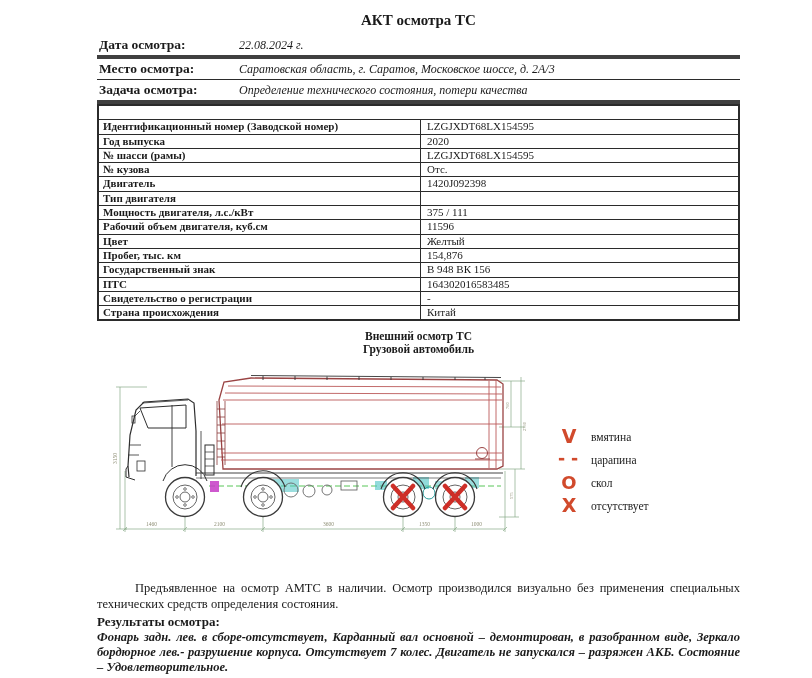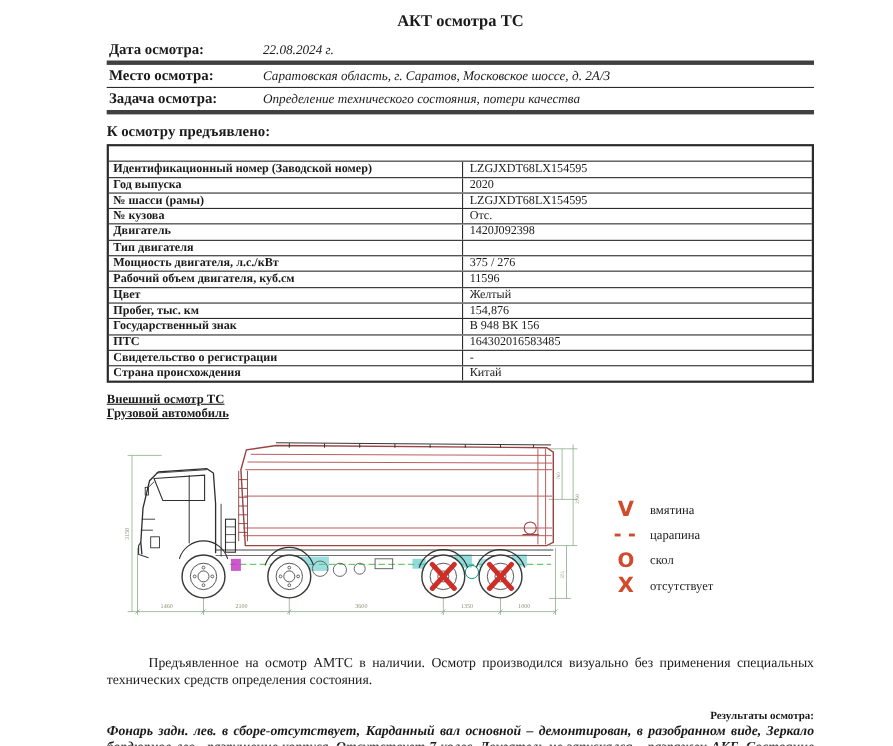--- a/index.html
+++ b/index.html
@@ -22,39 +22,39 @@
   .section-heading { font-weight:bold; font-size:13.5px; margin:8px 0 3px 0; }
 
   .vtable { border:2px solid #2b2b2b; width:639px; }
   .trow { display:flex; border-bottom:1px solid #2b2b2b; height:13.3px; overflow:hidden; }
   .trow:last-child { border-bottom:none;align-items:flex-end; }
   .tcell { font-size:11px; line-height:13px; white-space:nowrap; overflow:hidden; }
   .tcell.lbl { flex:none; width:317px; border-right:1px solid #2b2b2b; font-weight:bold; padding-left:4px; }
   .tcell.val { flex:1; padding-left:6px; }
 
   .diagram-titles { margin-top:9px; }
-  .diagram-title { text-align:left; font-weight:bold; font-size:11.5px; line-height:13px;text-decoration:underline; }
+  .diagram-title { text-align:center; font-weight:bold; font-size:11.5px; line-height:13px; }
 
   .diagram-wrap { position:relative; height:186px; margin-top:13px; }
   .truck-svg { position:absolute; left:16px; top:0; }
 
   .legend { position:absolute; left:458px; top:56px; }
   .legend-item { display:flex; align-items:center; height:23px; }
   .legend-symbol {
     flex:none; width:28px; text-align:center; color:#d14a2c;
     font-family:"DejaVu Sans", sans-serif; font-weight:bold; line-height:1;
   }
   .sym-v { font-size:19px; }
   .sym-dash { font-size:7px; letter-spacing:2px; }
   .sym-o { font-size:18px; }
   .sym-x { font-size:19px; }
   .legend-label { font-size:11.5px; padding-left:8px; color:#222; }
 
-  .note-paragraph { font-size:12.5px; line-height:16px; text-align:justify; text-indent:38px; margin-top:12px; }
-  .results-heading { font-weight:bold; font-size:10px; margin-top:20px;text-align:right; }
+  .note-paragraph { font-size:12.5px; line-height:16px; text-align:justify; text-indent:38px; margin-top:25px; }
+  .results-heading { font-weight:bold; font-size:13px; margin-top:2px; }
   .results { font-size:12.5px; line-height:15px; text-align:justify; font-style:italic; font-weight:bold;
              border-bottom:2px solid #2b2b2b; padding-bottom:3px; }
   .results .lead { font-weight:bold; }
 
   svg text.dim { font-family:"Liberation Serif", serif; }
 </style>
 </head>
 <body>
 
 <div class="page">
@@ -68,21 +68,20 @@
     </div>
     <div class="hdr-row b1">
       <span class="hdr-lbl">Место осмотра:</span>
       <span class="hdr-val">Саратовская область, г. Саратов, Московское шоссе, д. 2А/3</span>
     </div>
     <div class="hdr-row b2">
       <span class="hdr-lbl">Задача осмотра:</span>
       <span class="hdr-val">Определение технического состояния, потери качества</span>
     </div>
 
-    <div class="section-heading">К осмотру предъявлено:</div>
 
     <div class="vtable">
       <div class="trow">
         </div>
       <div class="trow">
           <div class="tcell lbl">Идентификационный номер (Заводской номер)</div>
           <div class="tcell val">LZGJXDT68LX154595</div>
         </div>
       <div class="trow">
           <div class="tcell lbl">Год выпуска</div>
@@ -98,21 +97,21 @@
         </div>
       <div class="trow">
           <div class="tcell lbl">Двигатель</div>
           <div class="tcell val">1420J092398</div>
         </div>
       <div class="trow">
           <div class="tcell lbl">Тип двигателя</div>
         </div>
       <div class="trow">
           <div class="tcell lbl">Мощность двигателя, л.с./кВт</div>
-          <div class="tcell val">375 / 276</div>
+          <div class="tcell val">375 / 111</div>
         </div>
       <div class="trow">
           <div class="tcell lbl">Рабочий объем двигателя, куб.см</div>
           <div class="tcell val">11596</div>
         </div>
       <div class="trow">
           <div class="tcell lbl">Цвет</div>
           <div class="tcell val">Желтый</div>
         </div>
       <div class="trow">

